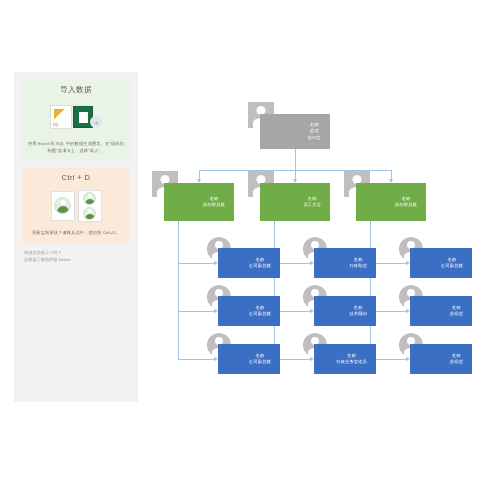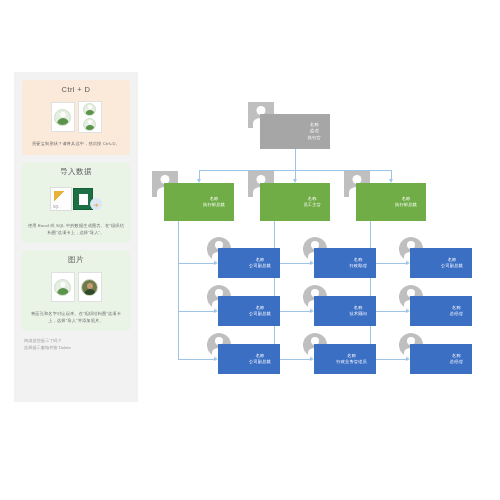--- a/index.html
+++ b/index.html
@@ -169,63 +169,51 @@
     border-top:2.5px solid transparent;
     border-bottom:2.5px solid transparent;
     border-left:4px solid #9dc3e6;
   }
 </style>
 </head>
 <body>
 
 <div id="tips-sidebar">
 
-  <div class="tip-card peach">
-    <div class="tip-title">Ctrl + D</div>
-    <div class="tip-art">
-      <div class="mini-tile">
-        <span class="mini-av"></span>
-      </div>
-      <div class="mini-tile tall stackcol">
-        <span class="mini-av small"></span>
-        <span class="mini-av small"></span>
-      </div>
-    </div>
-    <div class="tip-caption">需要复制形状？请将其选中，然后按 Ctrl+D。</div>
-  </div>
-
   <div class="tip-card mint">
     <div class="tip-title">导入数据</div>
     <div class="tip-art">
       <div class="excel-art">
         <div class="sheet">
           <span class="squig"></span>
             <span class="lbl">SQL</span>
         </div>
         <div class="xl">
             <i></i>
           </div>
       </div>
       <span class="arrow-badge">➜</span>
     </div>
     <div class="tip-caption">使用 Excel 或 SQL 中的数据生成图表。在"组织结构图"选项卡上，选择"导入"。</div>
   </div>
 
-  <div class="tip-card mint">
-    <div class="tip-title">图片</div>
+  <div class="tip-card peach">
+    <div class="tip-title">Ctrl + D</div>
     <div class="tip-art">
       <div class="mini-tile">
         <span class="mini-av"></span>
       </div>
-      <div class="mini-tile">
-        <span class="mini-av photo"></span>
-      </div>
-    </div>
-    <div class="tip-caption">将面孔和名字对应起来。在"组织结构图"选项卡上，选择"导入"并添加照片。</div>
+      <div class="mini-tile tall stackcol">
+        <span class="mini-av small"></span>
+        <span class="mini-av small"></span>
+      </div>
+    </div>
+    <div class="tip-caption">需要复制形状？请将其选中，然后按 Ctrl+D。</div>
   </div>
+
 
   <div class="footer-note">
     <div>阅读这些提示了吗？</div>
     <div>选择提示窗格并按 Delete</div>
   </div>
 </div>
 
 <div id="org-chart">
     <div class="conn v" style="left: 145px; top: 69px; height: 21px;"></div>
     <div class="conn h" style="left: 49px; top: 90px; width: 192px;"></div>

